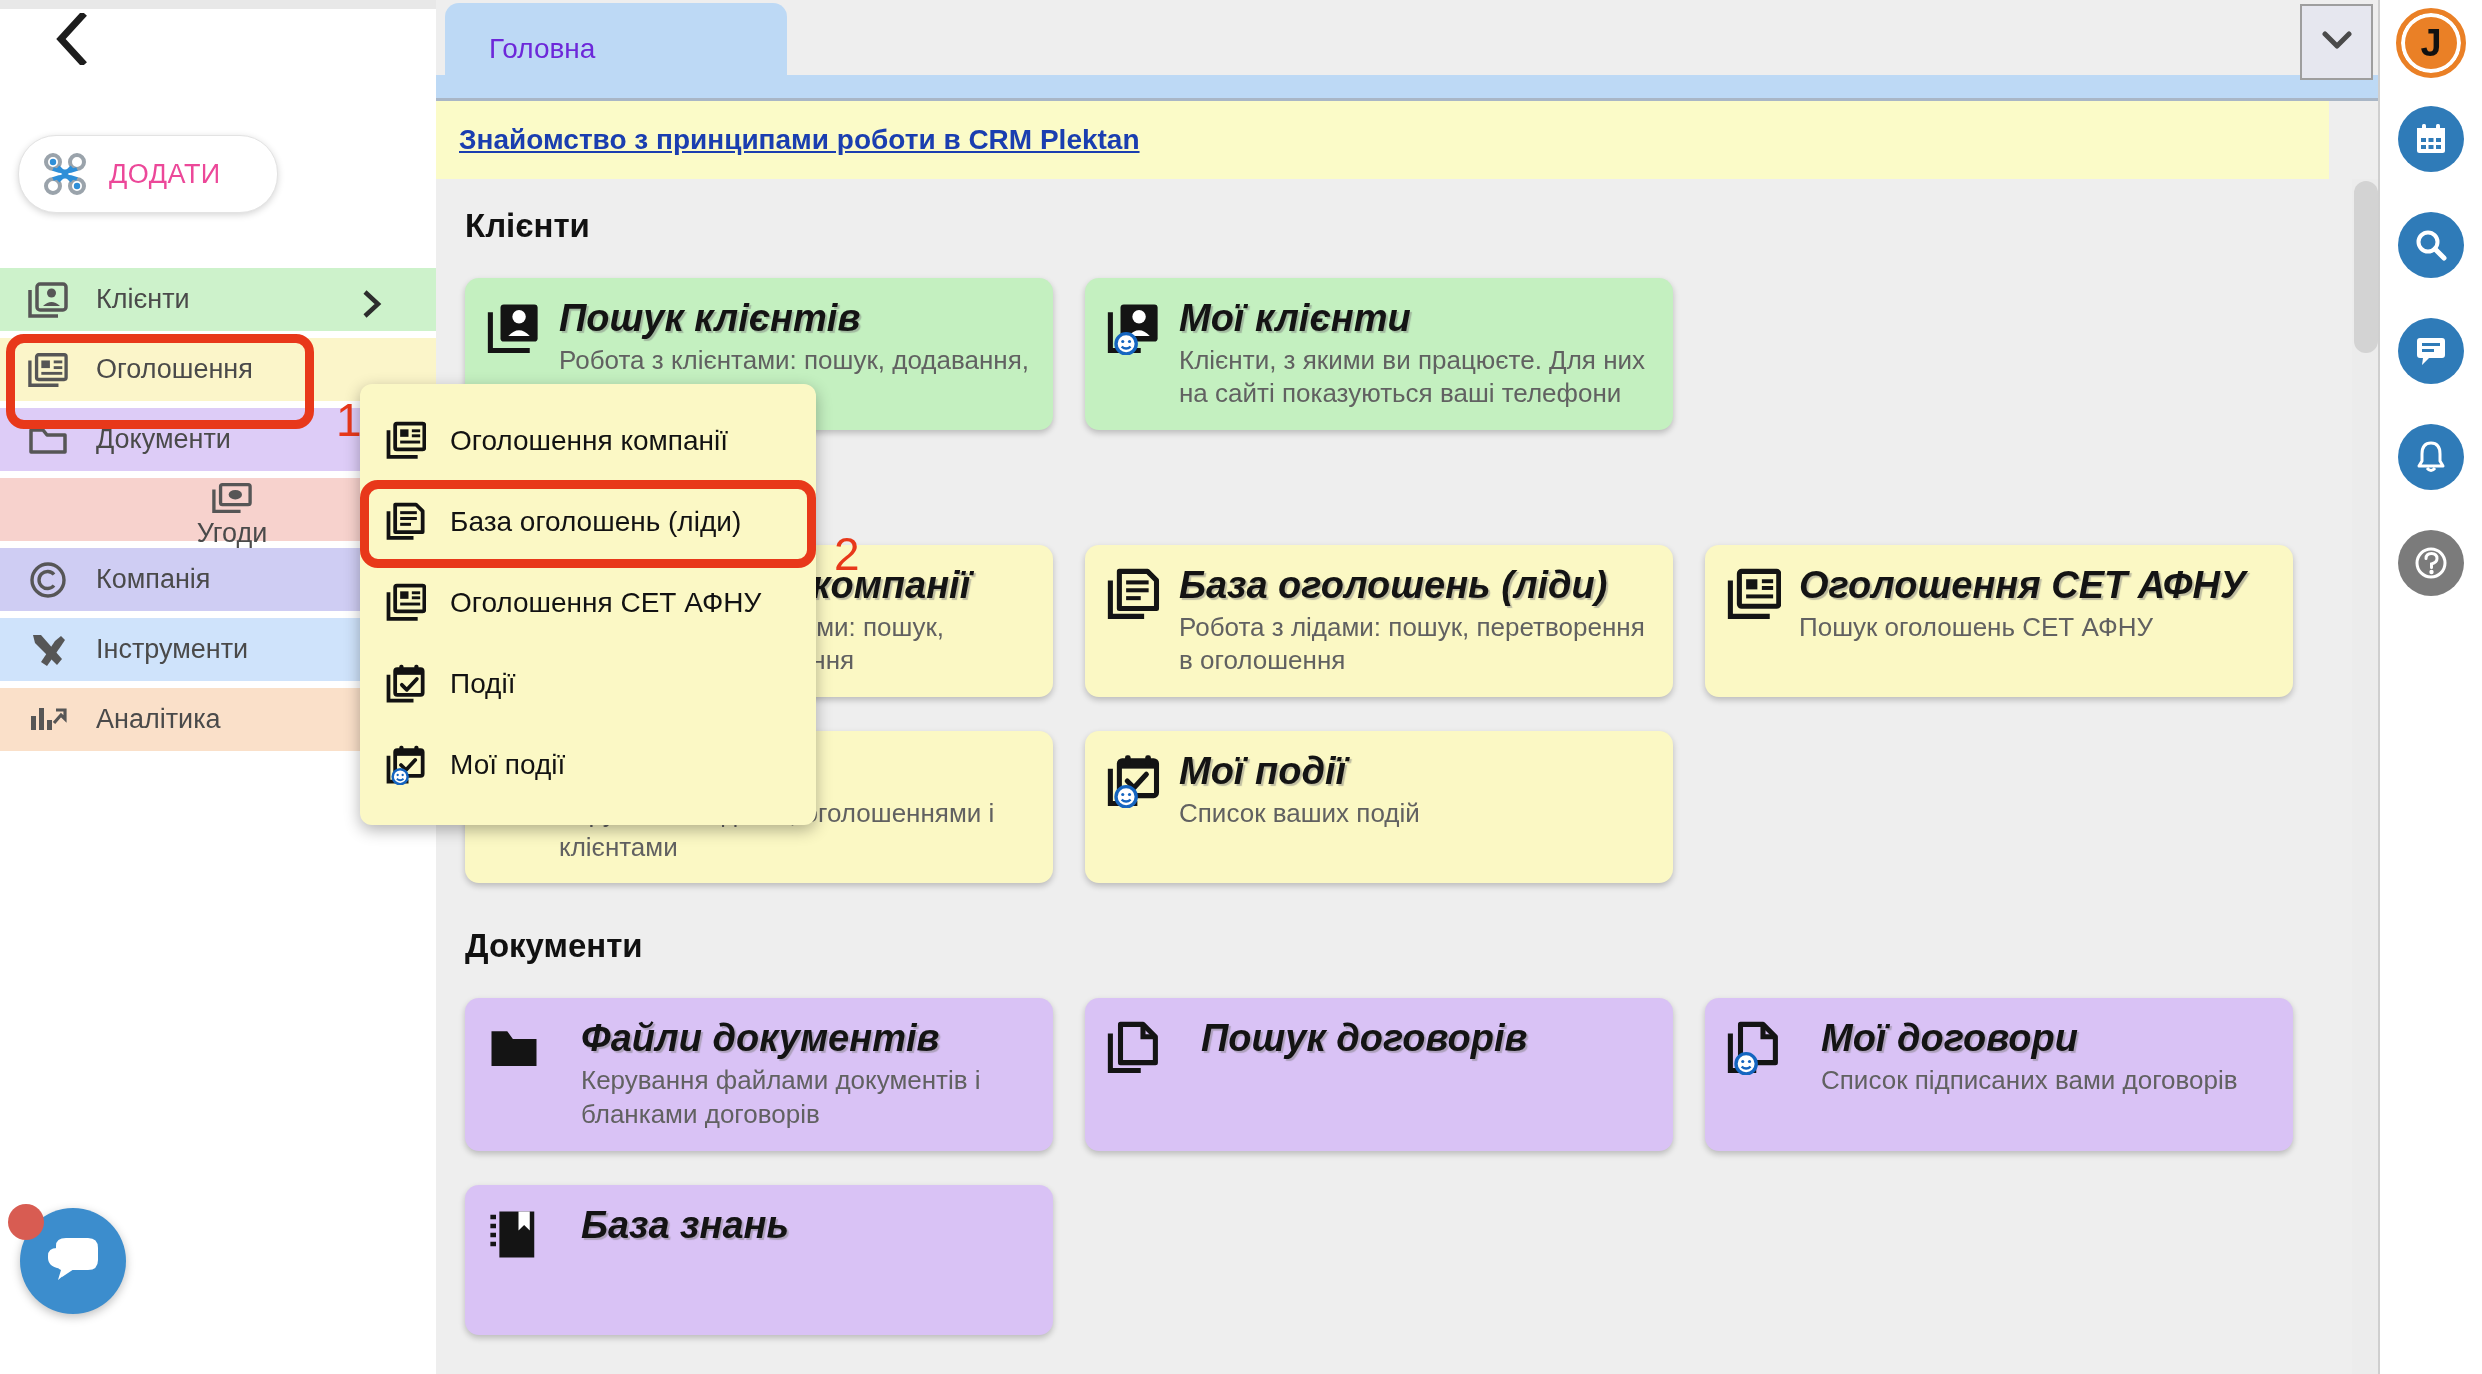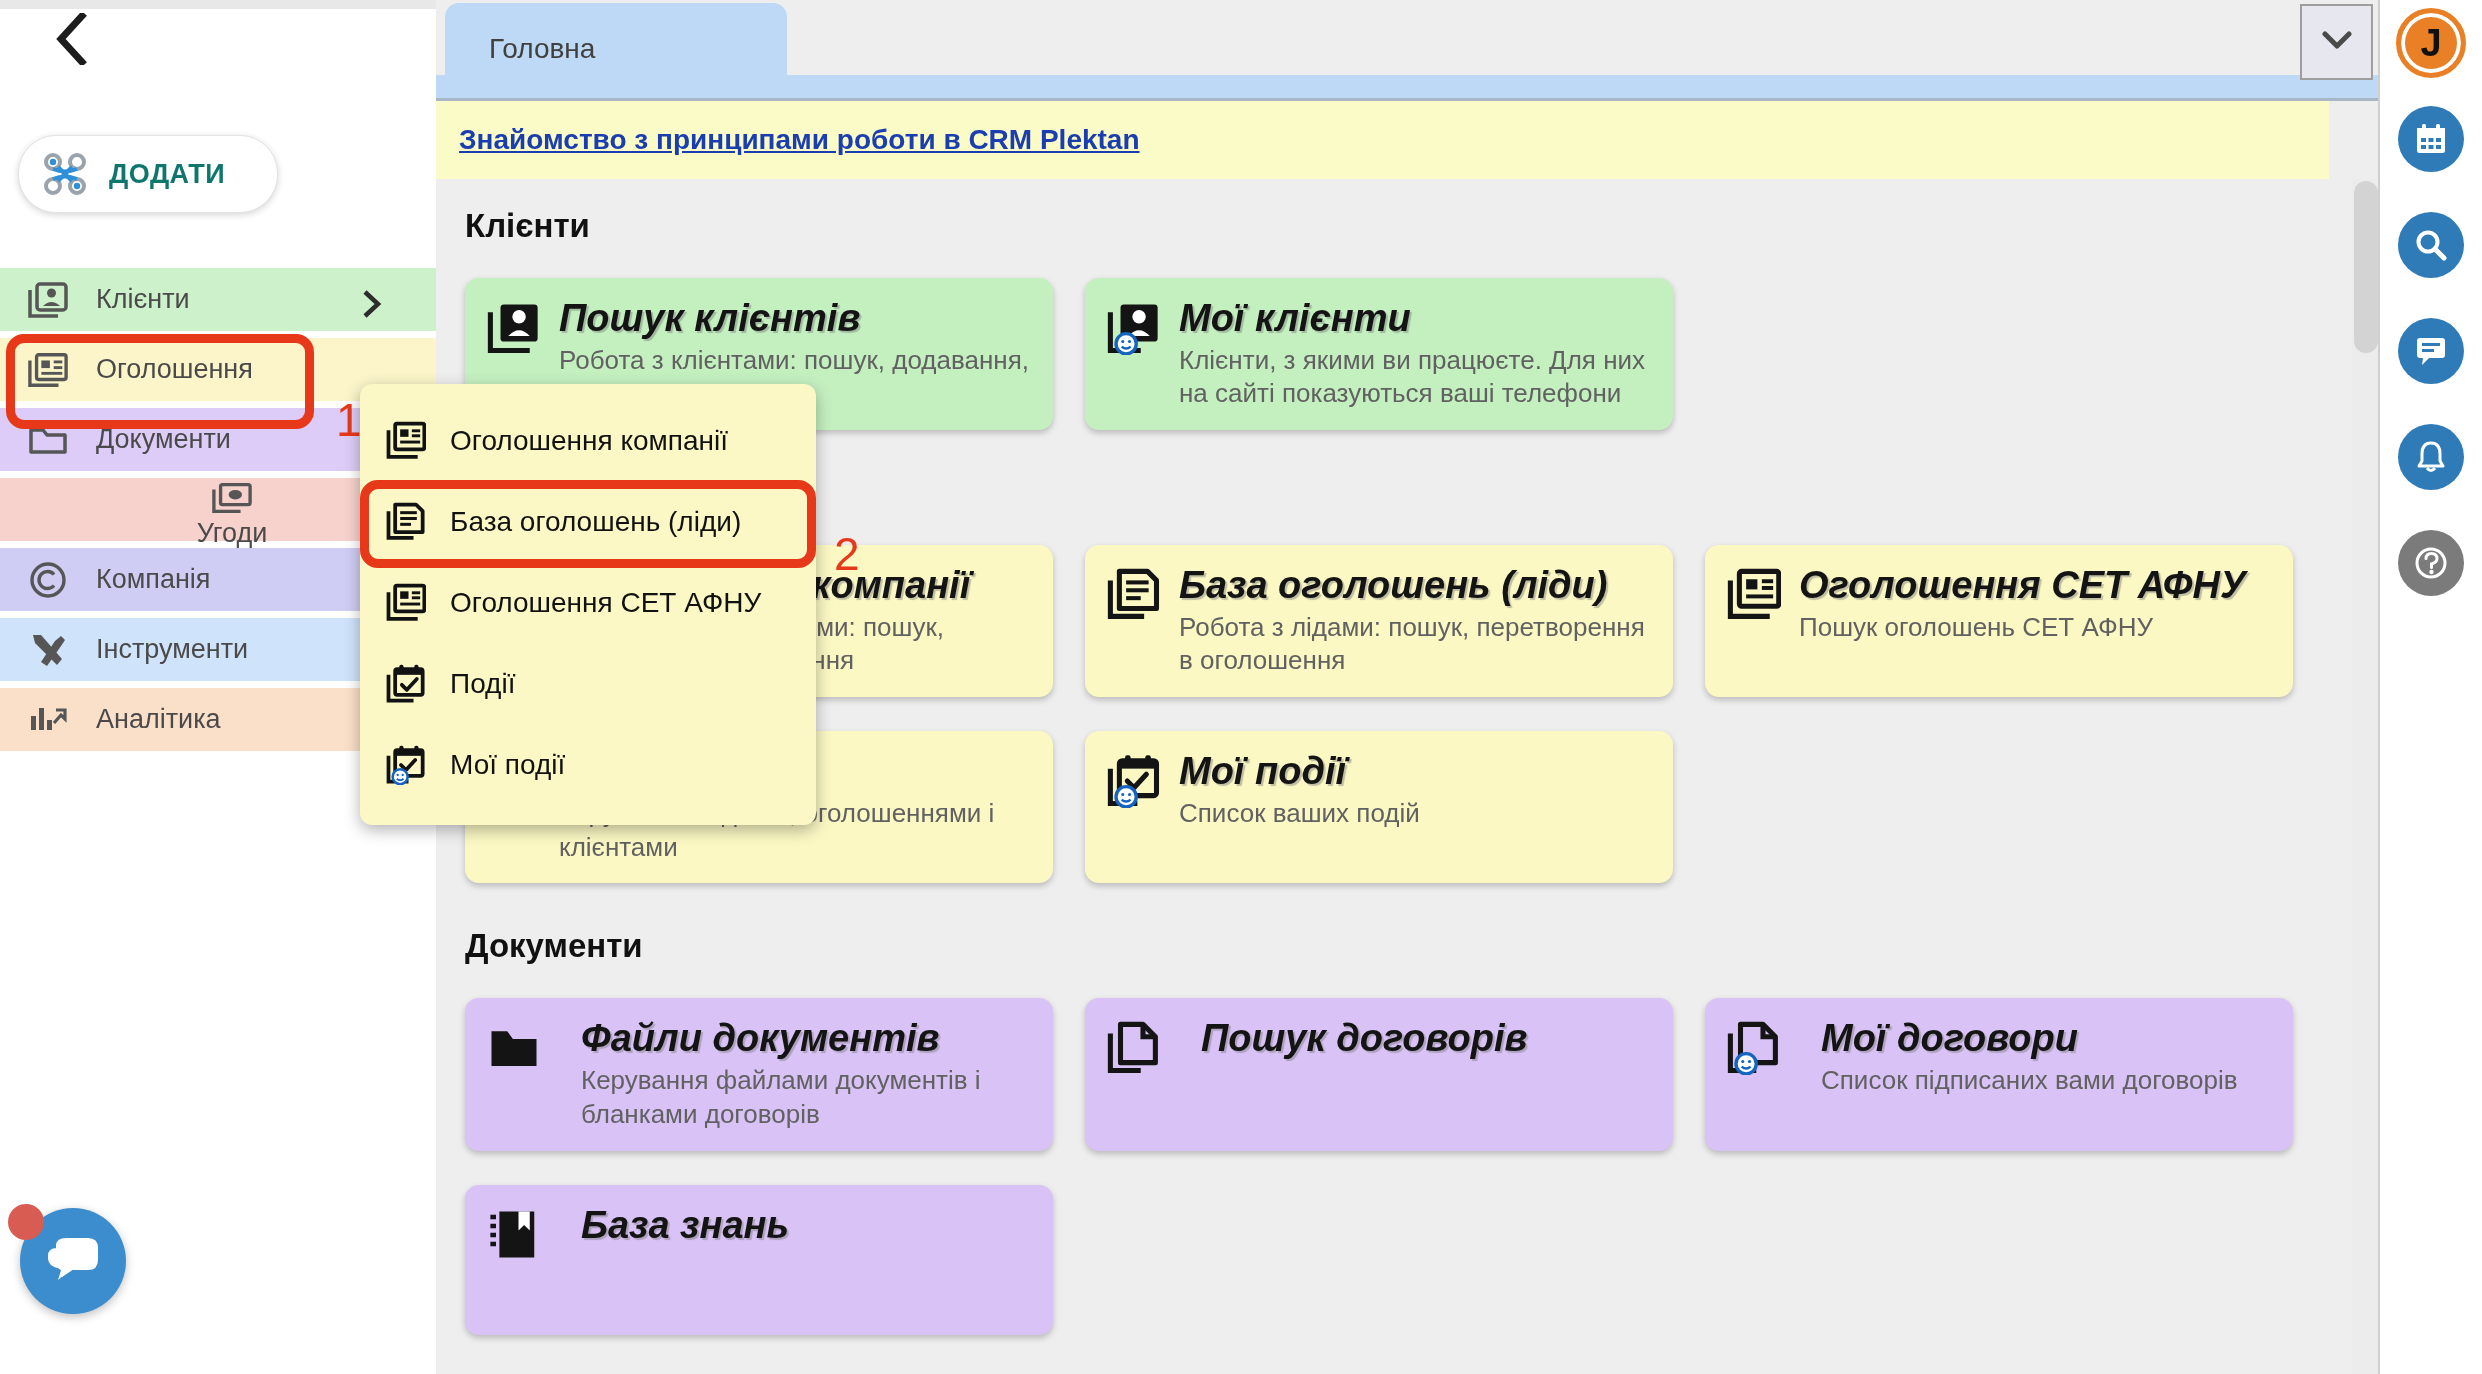--- a/index.html
+++ b/index.html
@@ -44,22 +44,22 @@
     border-radius: 38px;
     box-shadow: 0 2px 7px rgba(0,0,0,0.17);
     display: flex; align-items: center;
     cursor: pointer;
   }
   .add-logo {
     width: 52px; height: 52px; margin-left: 20px; flex: 0 0 auto;
   }
   .add-label {
     margin-left: 18px;
-    font-size: 27px; font-weight: bold; letter-spacing: 0.5px;
-    color: #0f766e;
+    font-size: 27px; font-weight: normal; letter-spacing: 0.5px;
+    color: #ec4899;
   }
 
   .nav-list { position: absolute; left: 0; top: 268px; width: 436px; }
   .nav-item {
     position: relative;
     height: 63px;
     display: flex; align-items: center;
     margin-bottom: 7px;
     cursor: pointer;
   }
@@ -131,21 +131,21 @@
   .tab {
     position: absolute; left: 9px; top: 3px;
     width: 342px; height: 92px;
     background: #bdd9f5;
     border-top-left-radius: 14px; border-top-right-radius: 14px;
     display: flex; align-items: center;
     cursor: pointer;
   }
   .tab-label {
     margin-left: 44px;
-    font-size: 28px; color: #404040;
+    font-size: 28px; color: #6d28d9;
   }
   .tab-underline {
     position: absolute; left: 0; top: 75px;
     width: 1944px; height: 23px;
     background: #bdd9f5;
   }
   .tabs-chevron {
     position: absolute; right: 7px; top: 4px;
     width: 69px; height: 72px;
     background: #e6e7ef;

